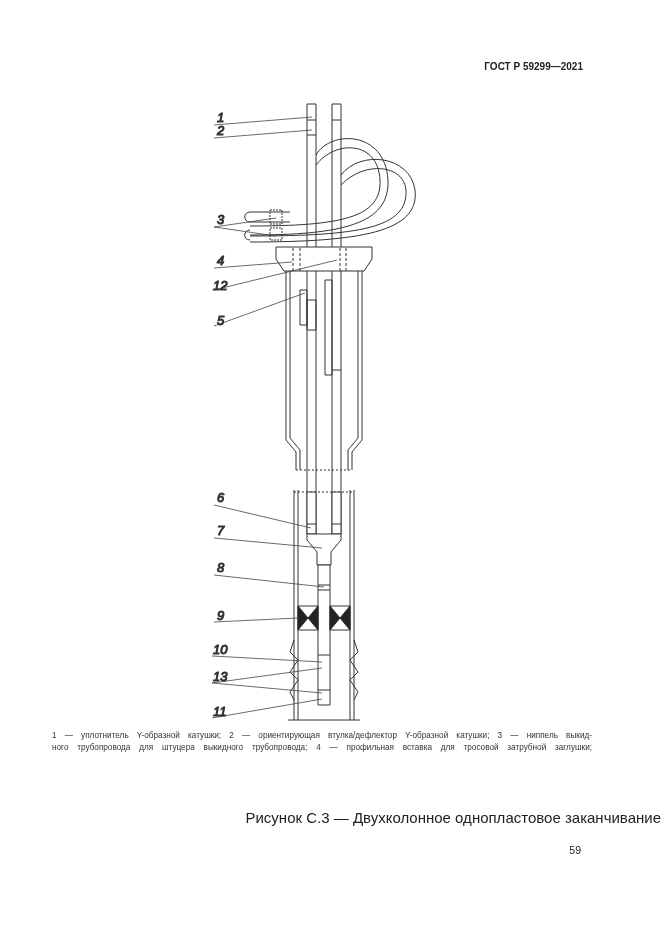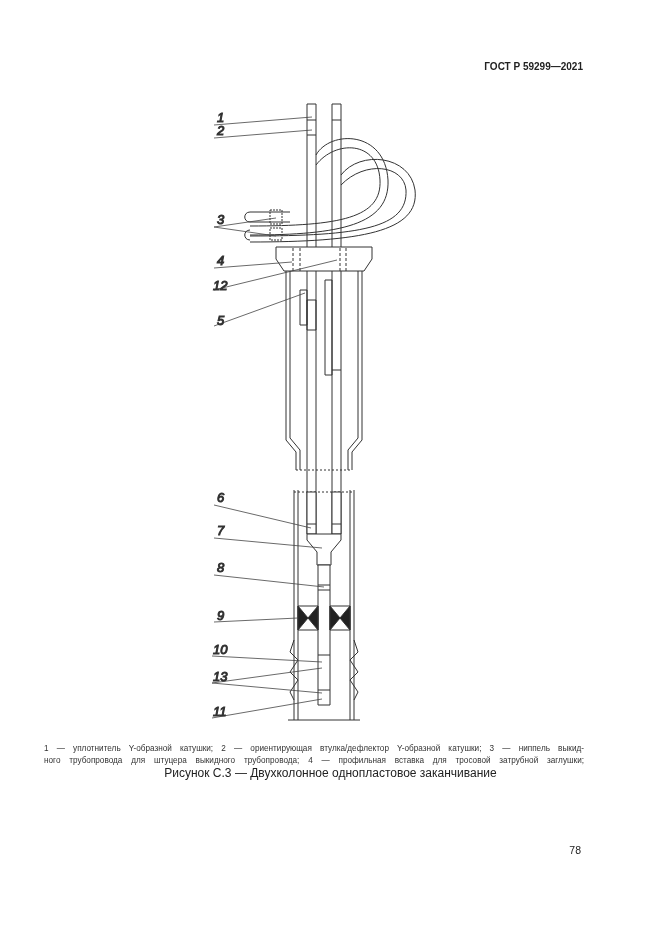--- a/index.html
+++ b/index.html
@@ -1,24 +1,24 @@
 <!DOCTYPE html>
 <html><head>
 <meta charset="utf-8">
 <style>
   html, body { margin: 0; padding: 0; background: #ffffff; }
   body { width: 661px; height: 935px; position: relative; overflow: hidden;
          font-family: "Liberation Sans", sans-serif; color: #222; }
   .header { position: absolute; top: 61px; right: 78px; font-weight: bold; font-size: 10px; color: #222; }
   .figure { position: absolute; left: 0; top: 0; width: 661px; height: 730px; }
-  .legend { position: absolute; left: 44px; top: 730px; width: 540px; font-size: 8.2px; line-height: 12.2px;
-            color: #333; text-align: justify; text-align-last: left; margin-top: 13px; }
+  .legend { position: absolute; left: 52px; top: 730px; width: 540px; font-size: 8.2px; line-height: 12.2px;
+            color: #333; text-align: justify; text-align-last: left; }
   .legend .line { display: block; white-space: nowrap; text-align: justify; text-align-last: justify; }
   .legend .line.last { text-align-last: center; }
-  .caption { position: absolute; top: 766px; left: 0; width: 661px; text-align: center; font-size: 12px; color: #222; }
+  .caption { position: absolute; top: 809px; left: 0; width: 661px; text-align: right; font-size: 15px; color: #222; }
   .pagenum { position: absolute; top: 844px; right: 80px; font-size: 10.5px; color: #222; }
   .callout { font-family: "Liberation Sans", sans-serif; font-style: italic; font-size: 13px; fill: #222; }
   svg line, svg path, svg rect, svg polyline { vector-effect: non-scaling-stroke; }
 </style>
 </head>
 <body>
 
 <div class="header">ГОСТ Р 59299—2021</div>
 
 <div class="figure">
@@ -128,13 +128,13 @@
   <text class="callout" x="213" y="716">11</text>
 </svg>
 </div>
 
 <div class="legend">
   <span class="line">1 — уплотнитель Y-образной катушки; 2 — ориентирующая втулка/дефлектор Y-образной катушки; 3 — ниппель выкид-</span>
   <span class="line">ного трубопровода для штуцера выкидного трубопровода; 4 — профильная вставка для тросовой затрубной заглушки;</span>
 </div>
 
 <div class="caption">Рисунок С.3 — Двухколонное однопластовое заканчивание</div>
-<div class="pagenum">78</div>
+<div class="pagenum">59</div>
 
 </body></html>

